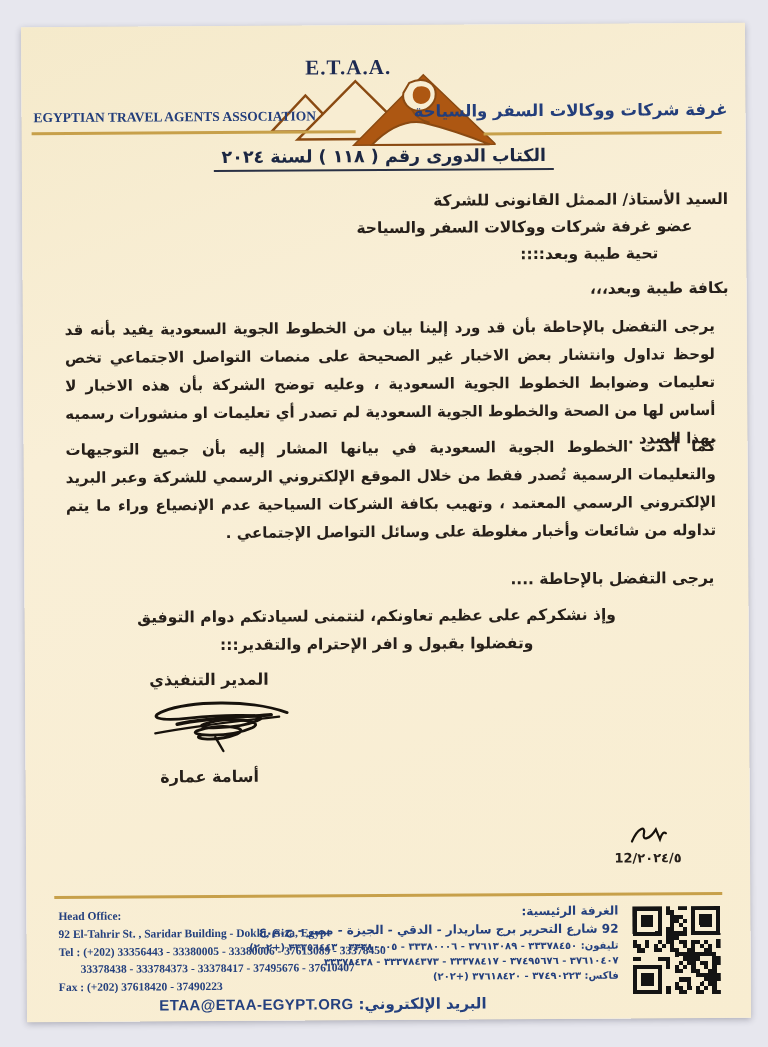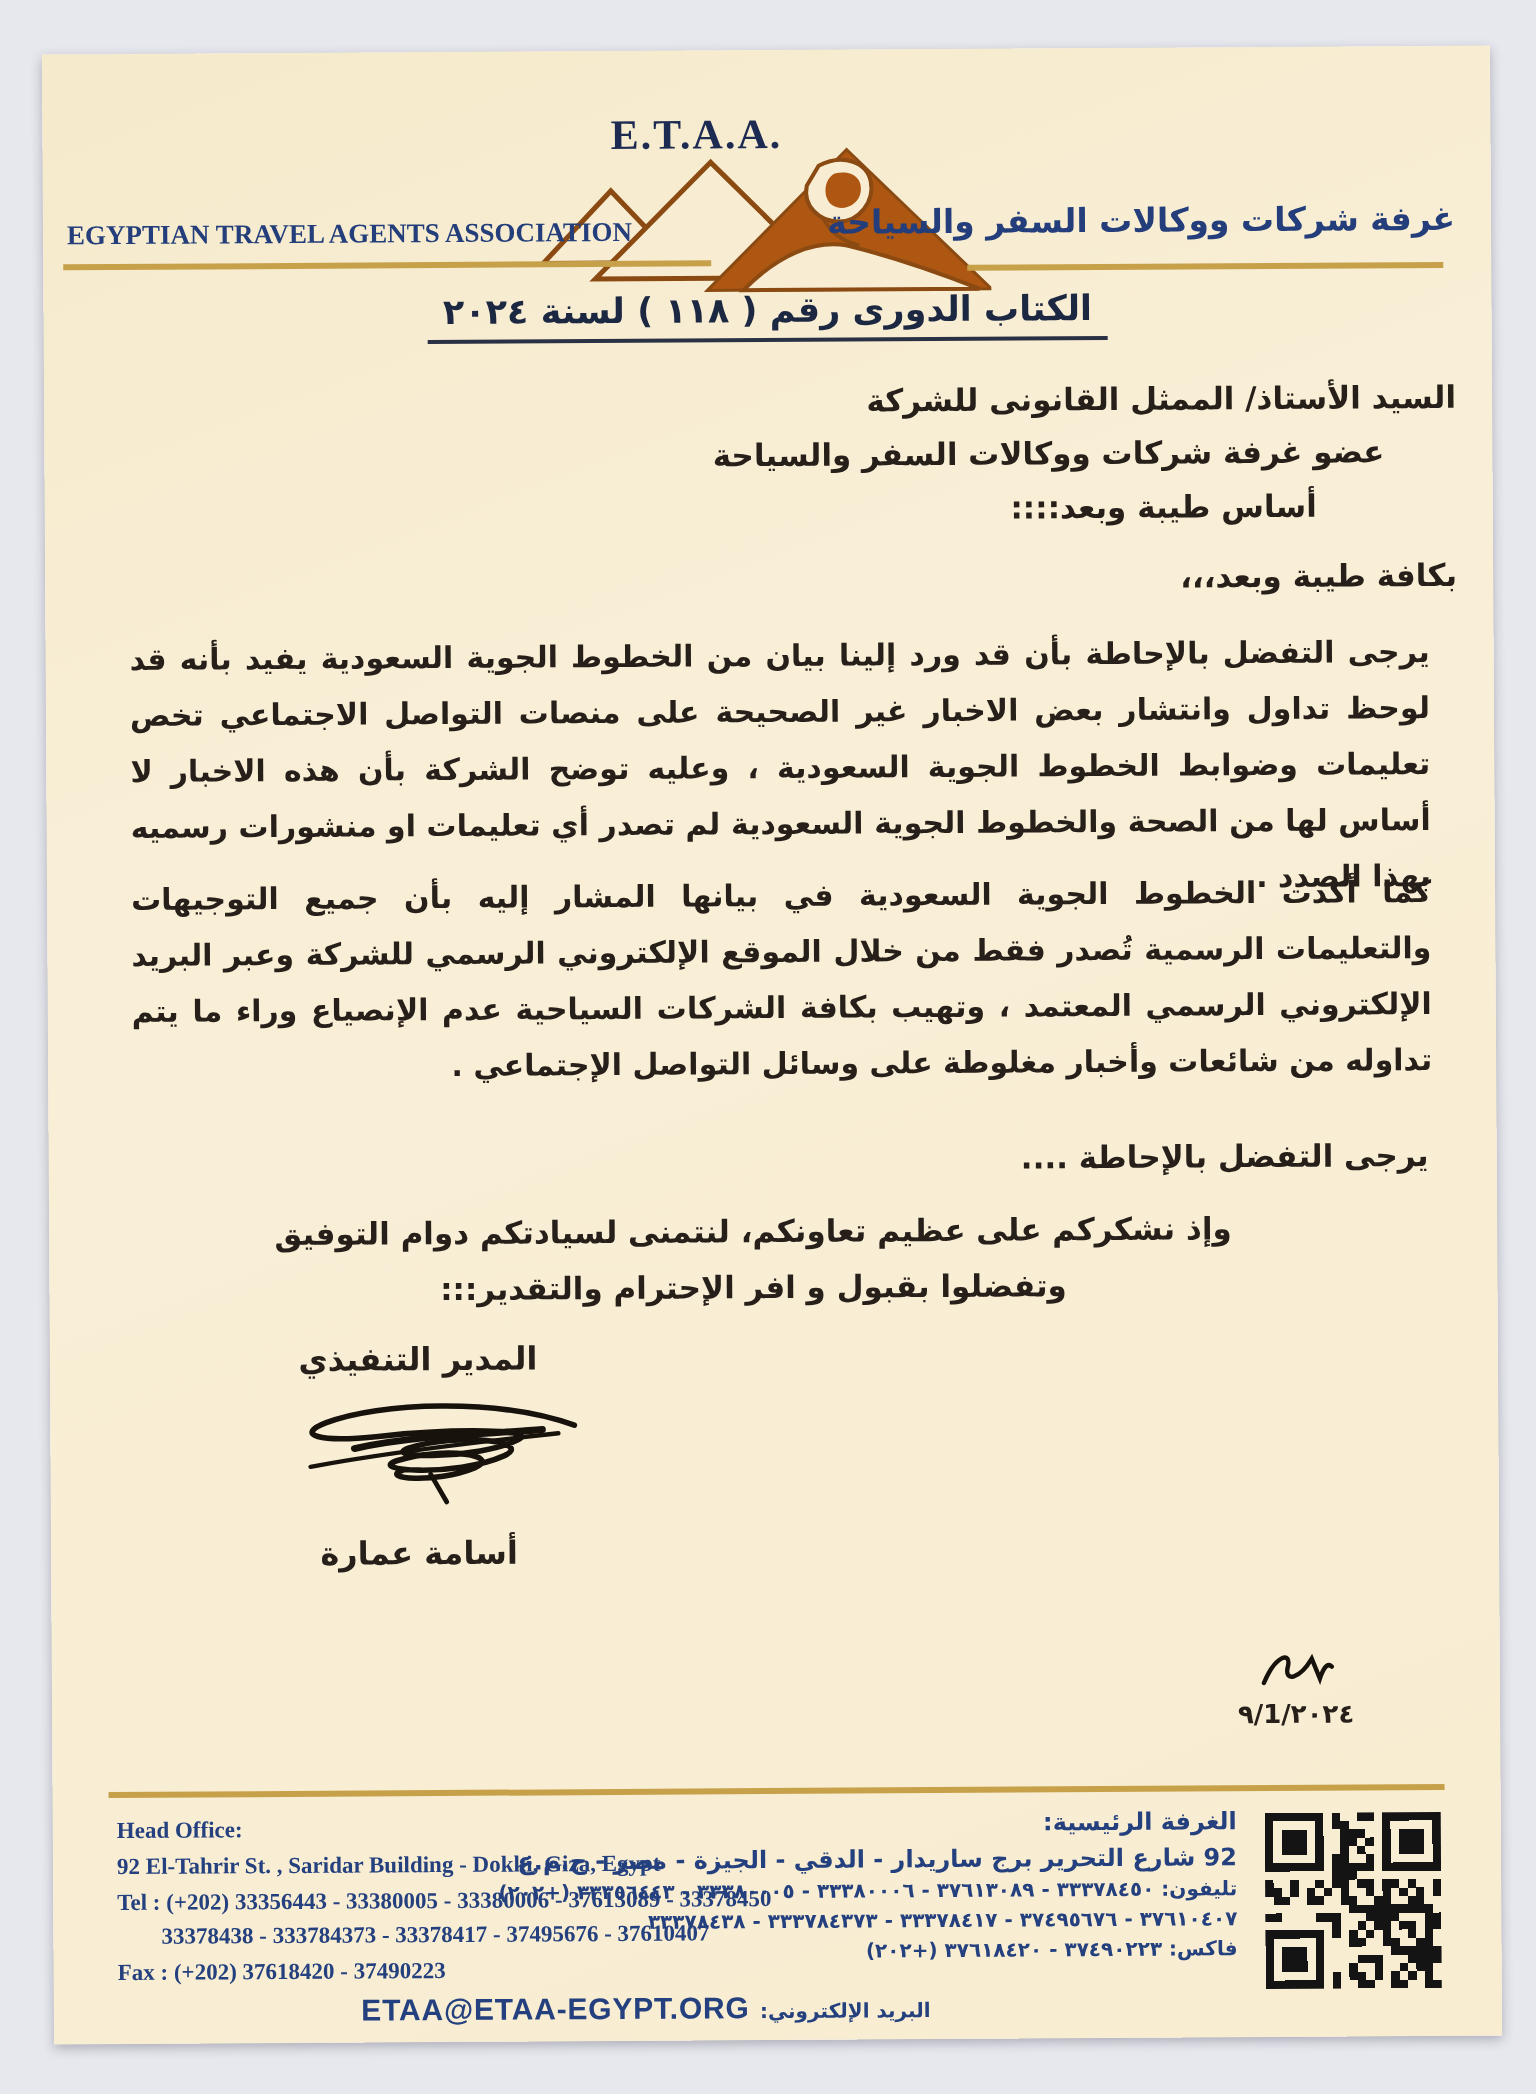--- a/index.html
+++ b/index.html
@@ -63,21 +63,21 @@
     font-family:"Liberation Serif",serif;font-weight:bold;font-size:11.5px;line-height:1.55;
   }
   .f-en .indent{padding-left:22px}
   .f-ar{position:absolute;right:112px;top:9px;text-align:right;font-weight:bold;line-height:1.5}
   .f-ar .h{font-size:12px}
   .f-ar .addr{font-size:12px}
   .f-ar .tel{font-size:10px;letter-spacing:.3px}
   .qr{position:absolute;right:10px;top:14px;width:88px;height:88px}
   .qr svg{width:100%;height:100%}
   .email-row{position:absolute;left:0;right:140px;top:100px;text-align:center}
-  .email-label{font-size:10px;font-weight:bold}
+  .email-label{font-size:15px;font-weight:bold}
   .email-addr{
     direction:ltr;display:inline-block;margin-left:8px;
     font-family:"Liberation Sans",sans-serif;font-weight:bold;font-size:15px;letter-spacing:.4px;
   }
 </style>
 </head>
 <body>
 
 <div class="paper">
 
@@ -99,21 +99,21 @@
   <div class="rule-en"></div>
   <div class="org-ar">غرفة شركات ووكالات السفر والسياحة</div>
   <div class="rule-ar"></div>
 
   <div class="doc-title">
     <span>الكتاب الدورى رقم ( ١١٨ ) لسنة ٢٠٢٤</span>
   </div>
 
   <div class="line addr1">السيد الأستاذ/ الممثل القانونى للشركة</div>
   <div class="line addr2">عضو غرفة شركات ووكالات السفر والسياحة</div>
-  <div class="line sal1">أساس طيبة وبعد::::</div>
+  <div class="line sal1">تحية طيبة وبعد::::</div>
   <div class="line sal2">بكافة طيبة وبعد،،،</div>
 
   <div class="para para1">يرجى التفضل بالإحاطة بأن قد ورد إلينا بيان من الخطوط الجوية السعودية يفيد بأنه قد لوحظ تداول وانتشار بعض الاخبار غير الصحيحة على منصات التواصل الاجتماعي تخص تعليمات وضوابط الخطوط الجوية السعودية ، وعليه توضح  الشركة بأن هذه الاخبار لا أساس لها من الصحة والخطوط الجوية السعودية لم تصدر أي تعليمات او منشورات رسميه بهذا الصدد .</div>
   <div class="para para2">كما أكدت الخطوط الجوية السعودية في بيانها المشار إليه بأن جميع التوجيهات والتعليمات الرسمية تُصدر فقط من خلال الموقع الإلكتروني الرسمي للشركة وعبر البريد الإلكتروني الرسمي المعتمد ، وتهيب بكافة الشركات السياحية عدم الإنصياع وراء ما يتم تداوله من شائعات وأخبار مغلوطة على وسائل التواصل الإجتماعي .</div>
 
   <div class="note">يرجى التفضل بالإحاطة ....</div>
   <div class="close1">وإذ نشكركم على عظيم تعاونكم، لنتمنى لسيادتكم دوام التوفيق</div>
   <div class="close2">وتفضلوا بقبول و افر الإحترام والتقدير:::</div>
 
   <div class="signer">
@@ -126,21 +126,21 @@
         <path d="M96,44 l8,14" stroke-width="2.4"></path>
       </g>
     </svg>
     <div class="name">أسامة عمارة</div>
   </div>
 
   <div class="date-block">
     <svg class="mark" viewBox="0 0 44 30" width="44" height="30">
       <path d="M6,22 C12,8 20,6 18,14 C16,22 24,20 30,10 L34,20 C36,14 38,12 40,14" fill="none" stroke="#17120c" stroke-width="2.2" stroke-linecap="round"></path>
     </svg>
-    <div class="date">٢٠٢٤/1/٩</div>
+    <div class="date">٢٠٢٤/٥/12</div>
   </div>
 
   <div class="footer">
     <div class="footer-rule"></div>
 
     <div class="f-en">
       <div>Head Office:</div>
       <div>92 El-Tahrir St. , Saridar Building - Dokki, Giza, Egypt</div>
       <div>Tel : (+202) 33356443 - 33380005 - 33380006 - 37613089 - 33378450</div>
       <div class="indent">33378438 - 333784373 - 33378417 - 37495676 - 37610407</div>

